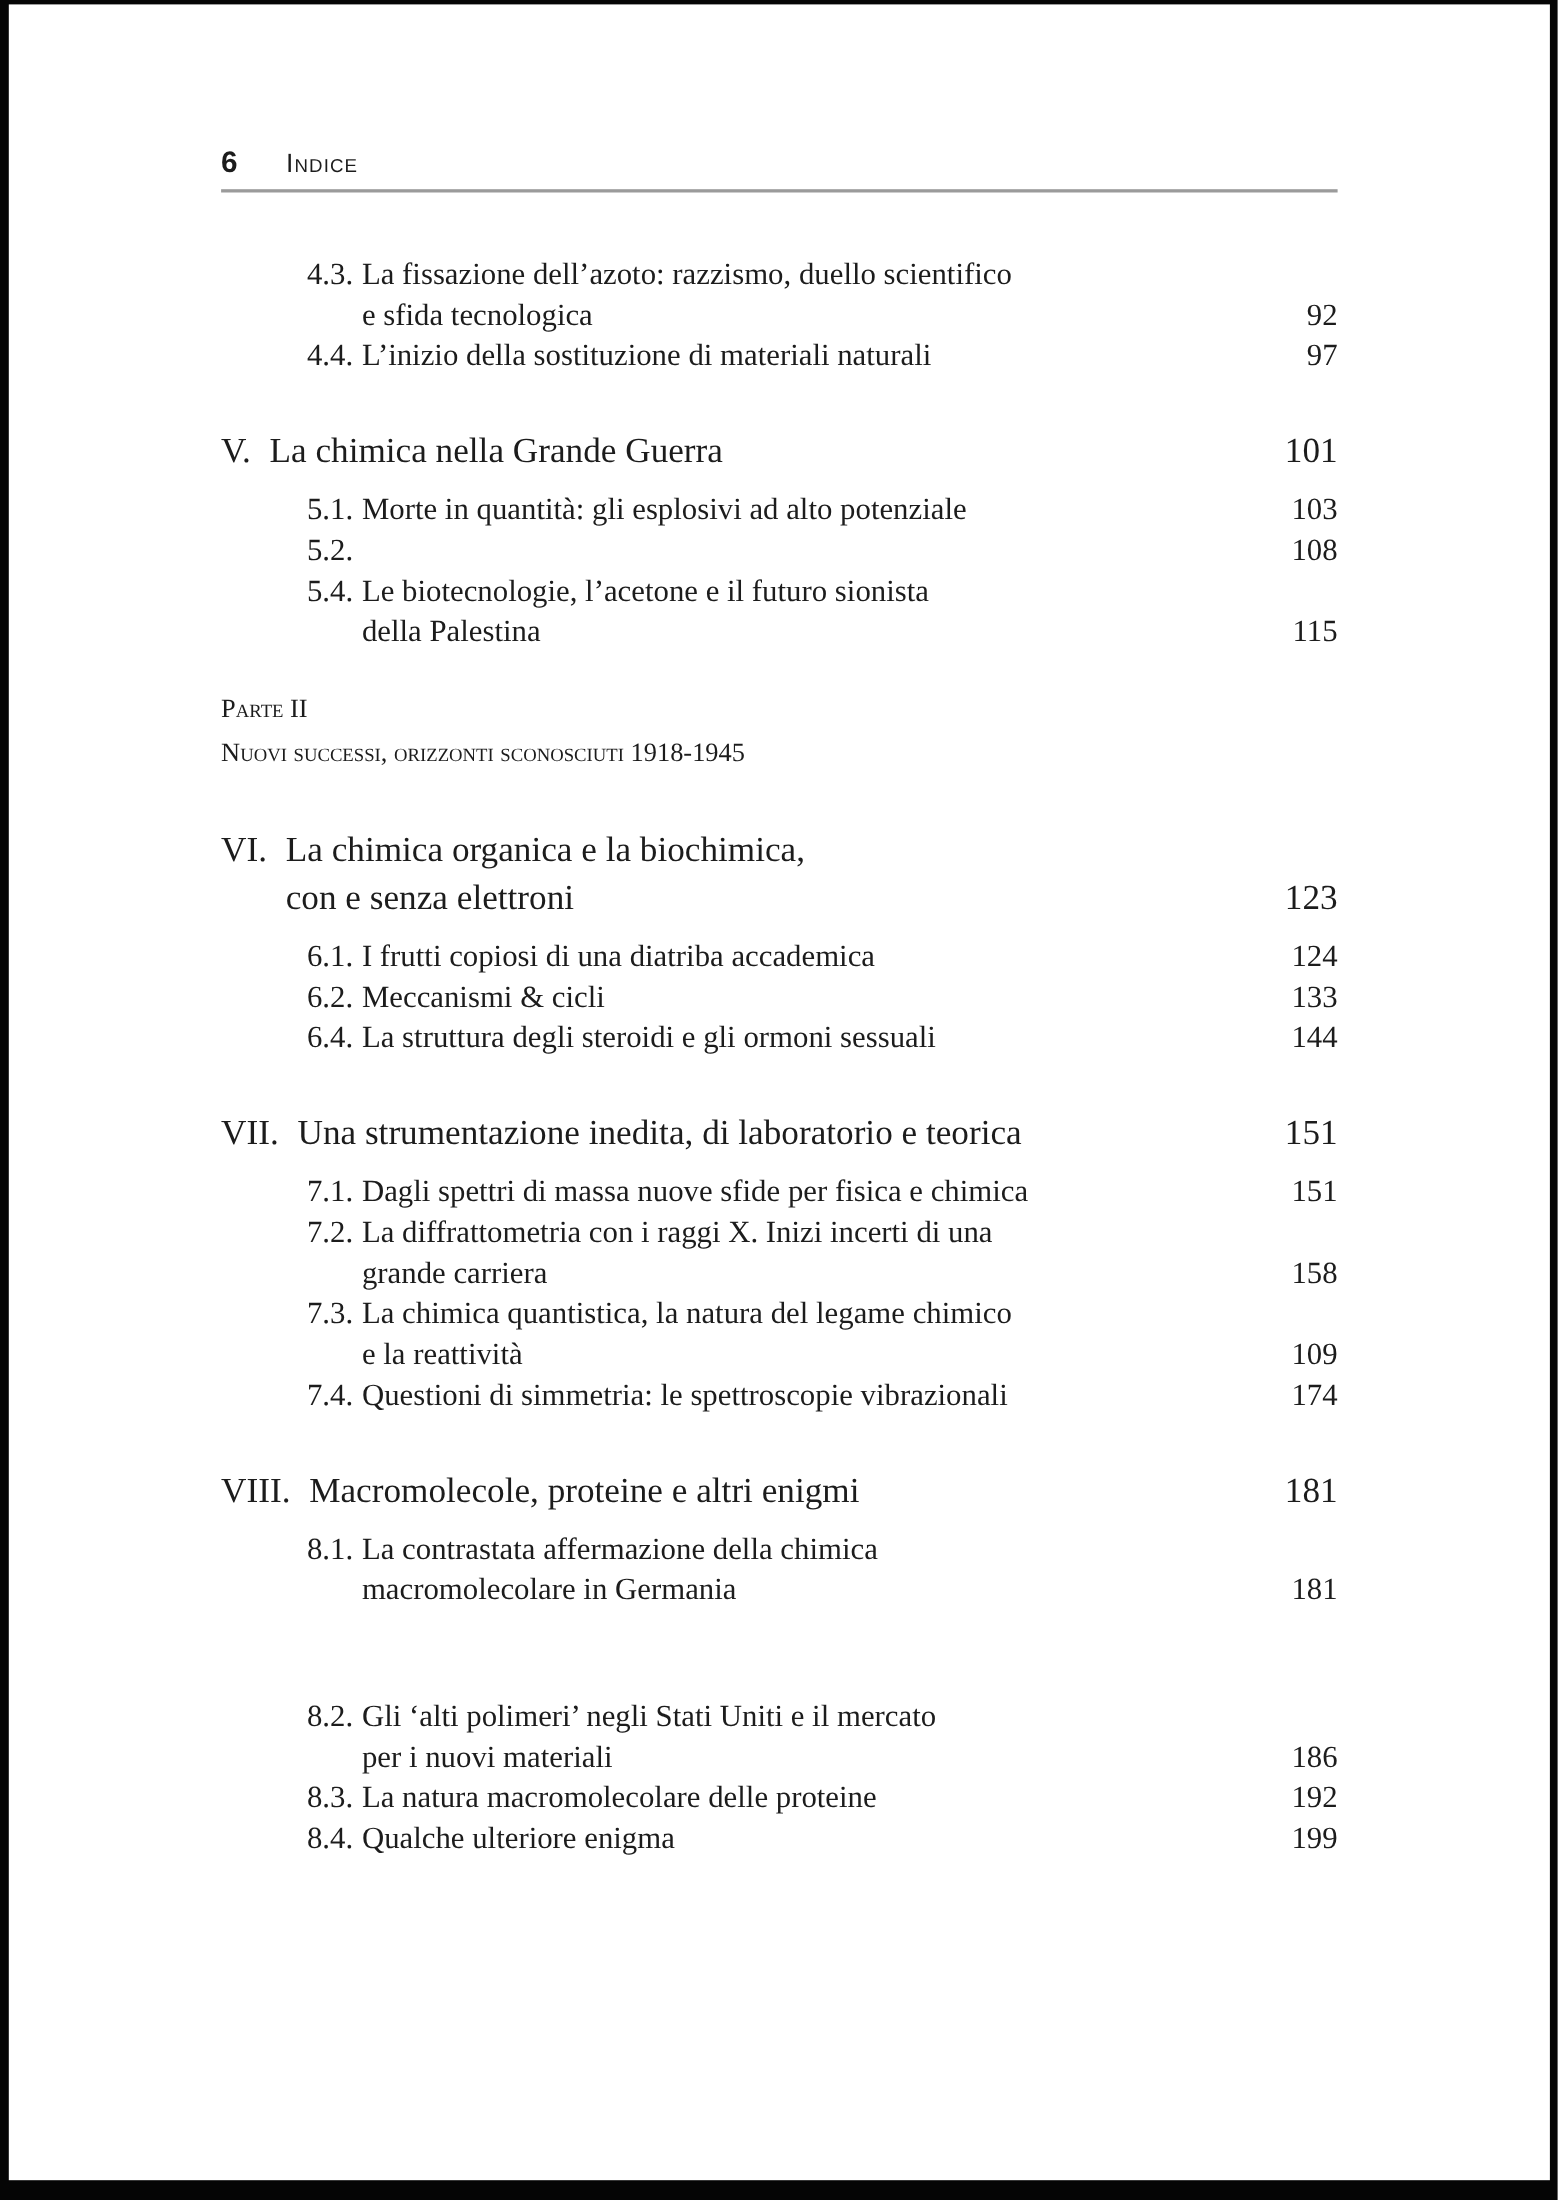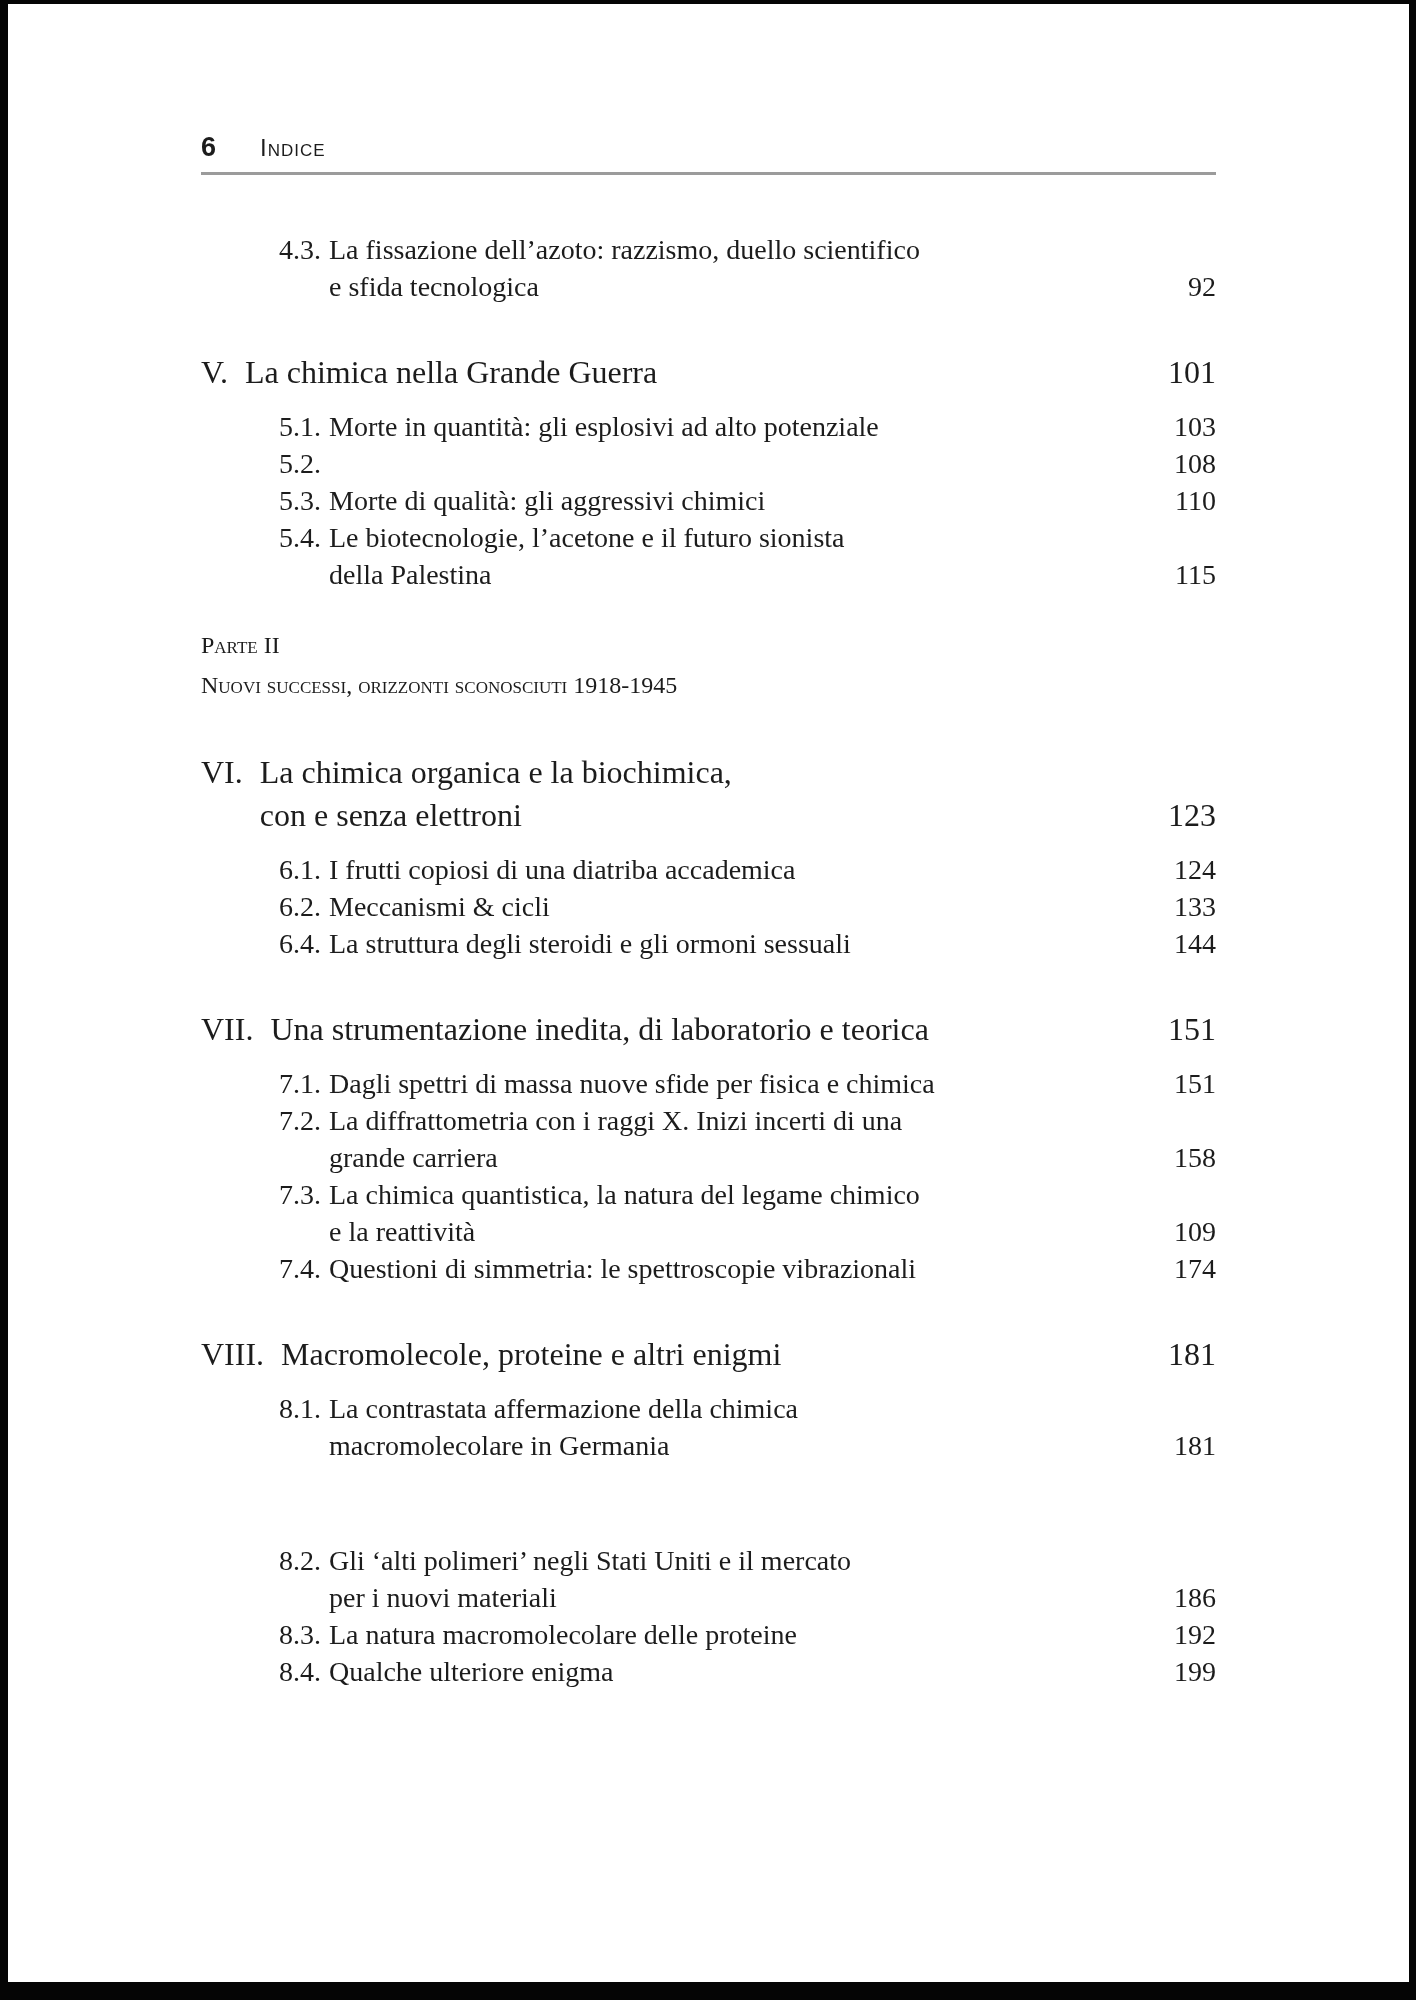--- a/index.html
+++ b/index.html
@@ -72,38 +72,38 @@
       <span class="hnum">6</span>
       <span class="htitle">Indice</span>
     </div>
     <div class="toc">
         <div class="entry sub">
           <span class="num">4.3.</span>
           <span class="text">La fissazione dell’azoto: razzismo, duello scientifico
 e sfida tecnologica</span>
           <span class="pg">92</span>
         </div>
+        <div class="entry sub">
+          <span class="num">4.4.</span>
+          <span class="text">L’inizio della sostituzione di materiali naturali</span>
+          <span class="pg">97</span>
+        </div>
         <div class="entry chapter">
           <span class="num">V.</span>
           <span class="text">La chimica nella Grande Guerra</span>
           <span class="pg">101</span>
         </div>
         <div class="entry sub">
           <span class="num">5.1.</span>
           <span class="text">Morte in quantità: gli esplosivi ad alto potenziale</span>
           <span class="pg">103</span>
         </div>
         <div class="entry sub">
           <span class="num">5.2.</span>
           <span class="pg">108</span>
-        </div>
-        <div class="entry sub">
-          <span class="num">5.3.</span>
-          <span class="text">Morte di qualità: gli aggressivi chimici</span>
-          <span class="pg">110</span>
         </div>
         <div class="entry sub">
           <span class="num">5.4.</span>
           <span class="text">Le biotecnologie, l’acetone e il futuro sionista
 della Palestina</span>
           <span class="pg">115</span>
         </div>
         <div class="part">
           <div class="part-line">Parte II</div>
           <div class="part-line">Nuovi successi, orizzonti sconosciuti 1918-1945</div>

